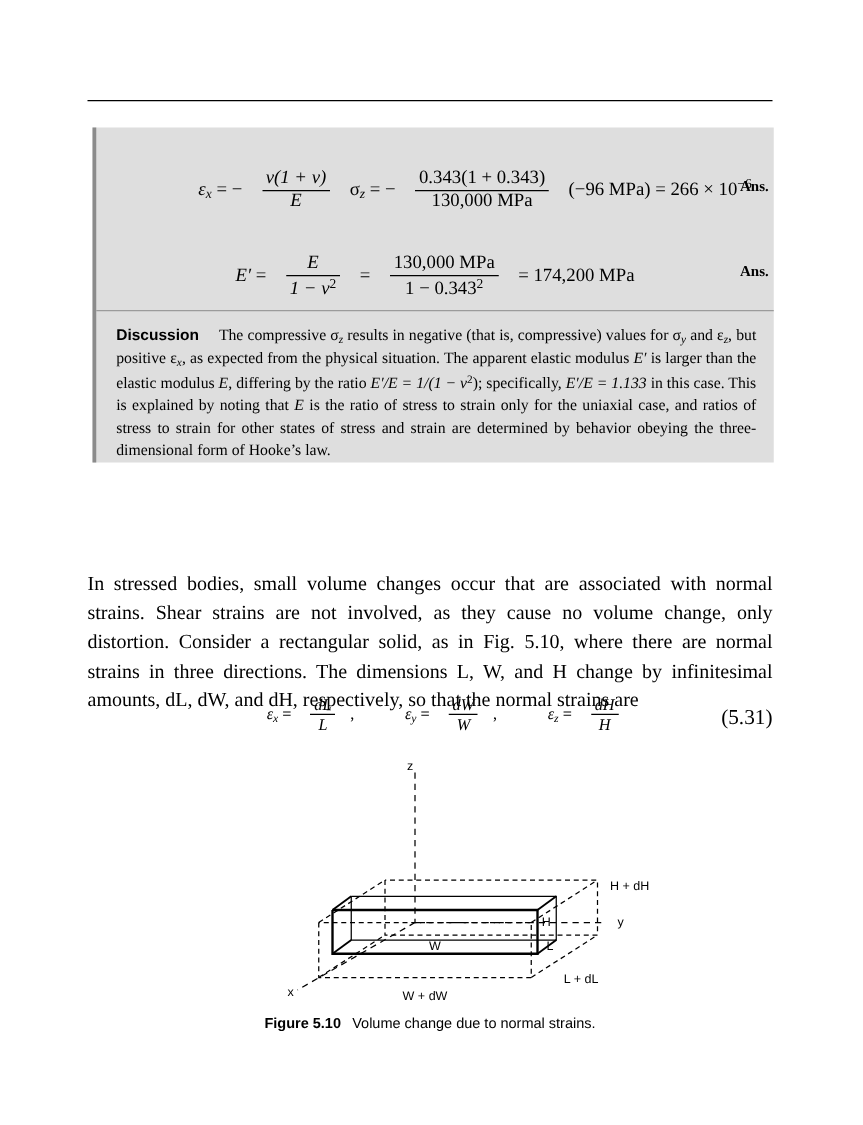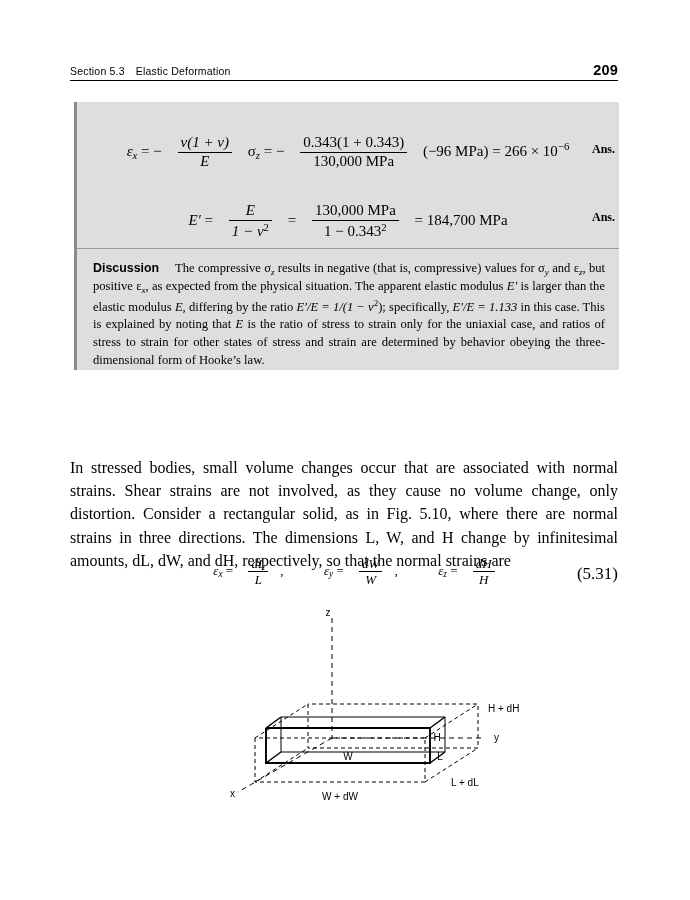--- a/index.html
+++ b/index.html
@@ -56,21 +56,21 @@
   
   .greybox {
     position: absolute;
     left: 74px;
     top: 102px;
     width: 542px;
     height: 268px;
     background: #dedede;
     border-left: 3px solid #8b8b8b;
   }
-  .eq1 { top: 32px; }
+  .eq1 { top: 32px; padding-left: 32px; }
   .eq2 { top: 100px; }
   .eq-center {
     position: absolute;
     left: 0;
     width: 100%;
     text-align: center;
     font-size: 15px;
   }
   .ans {
     position: absolute;
@@ -183,27 +183,20 @@
     font-size: 11.6px;
   }
   .figcap b { font-weight: bold; }
   .figcap .capspace { display: inline-block; width: 9px; }
 </style>
 </head>
 <body>
 
 <div class="page">
 
-  <div class="runhead">
-    <div class="left">
-      <span class="sec">Section 5.3</span>
-      <span class="sec">Elastic Deformation</span>
-    </div>
-    <div class="page-num">209</div>
-  </div>
   <div class="rule"></div>
 
   <div class="greybox">
 
     <div class="eq-center eq1">
       <span class="mi">ε</span><span class="sub mi">x</span>
       <span>= −</span>
       <span class="frac">
         <span class="n mi">ν(1 + ν)</span>
         <span class="d mi">E</span>
@@ -223,21 +216,21 @@
       <span>=</span>
       <span class="frac">
         <span class="n mi">E</span>
         <span class="d"><span class="mi">1 − ν</span><span class="sup">2</span></span>
       </span>
       <span>=</span>
       <span class="frac">
         <span class="n">130,000 MPa</span>
         <span class="d"><span>1 − 0.343</span><span class="sup">2</span></span>
       </span>
-      <span>= 184,700 MPa</span>
+      <span>= 174,200 MPa</span>
     </div>
     <div class="ans ans2">Ans.</div>
 
     <div class="divider"></div>
 
     <div class="discussion">
       <span class="lead">Discussion</span><span>The compressive </span><span>σ</span><span class="sub mi">z</span><span> results in negative (that is, compressive) values for </span><span>σ</span><span class="sub mi">y</span><span> and </span><span>ε</span><span class="sub mi">z</span><span>, but positive </span><span>ε</span><span class="sub mi">x</span><span>, as expected from the physical situation. The apparent elastic modulus </span><span class="mi">E′</span><span> is larger than the elastic modulus </span><span class="mi">E</span><span>, differing by the ratio </span><span class="mi">E′/E = 1/(1 − ν</span><span class="sup">2</span><span>); specifically, </span><span class="mi">E′/E = 1.133</span><span> in this case. This is explained by noting that </span><span class="mi">E</span><span> is the ratio of stress to strain only for the uniaxial case, and ratios of stress to strain for other states of stress and strain are determined by behavior obeying the three-dimensional form of Hooke’s law.</span>
     </div>
   </div>
 
@@ -306,15 +299,18 @@
 
       <text x="367" y="131" font-family="Liberation Sans, sans-serif" font-size="10" text-anchor="middle">H</text>
       <text x="278" y="150" font-family="Liberation Sans, sans-serif" font-size="10" text-anchor="middle">W</text>
       <text x="370" y="150" font-family="Liberation Sans, sans-serif" font-size="10" text-anchor="middle">L</text>
 
       <text x="418" y="102" font-family="Liberation Sans, sans-serif" font-size="10">H + dH</text>
       <text x="270" y="190" font-family="Liberation Sans, sans-serif" font-size="10" text-anchor="middle">W + dW</text>
       <text x="381" y="176" font-family="Liberation Sans, sans-serif" font-size="10">L + dL</text>
     </svg>
 
+    <div class="figcap">
+      <b>Figure 5.10</b><span class="capspace"></span><span>Volume change due to normal strains.</span>
+    </div>
   </div>
 
 </div>
 
 </body></html>

